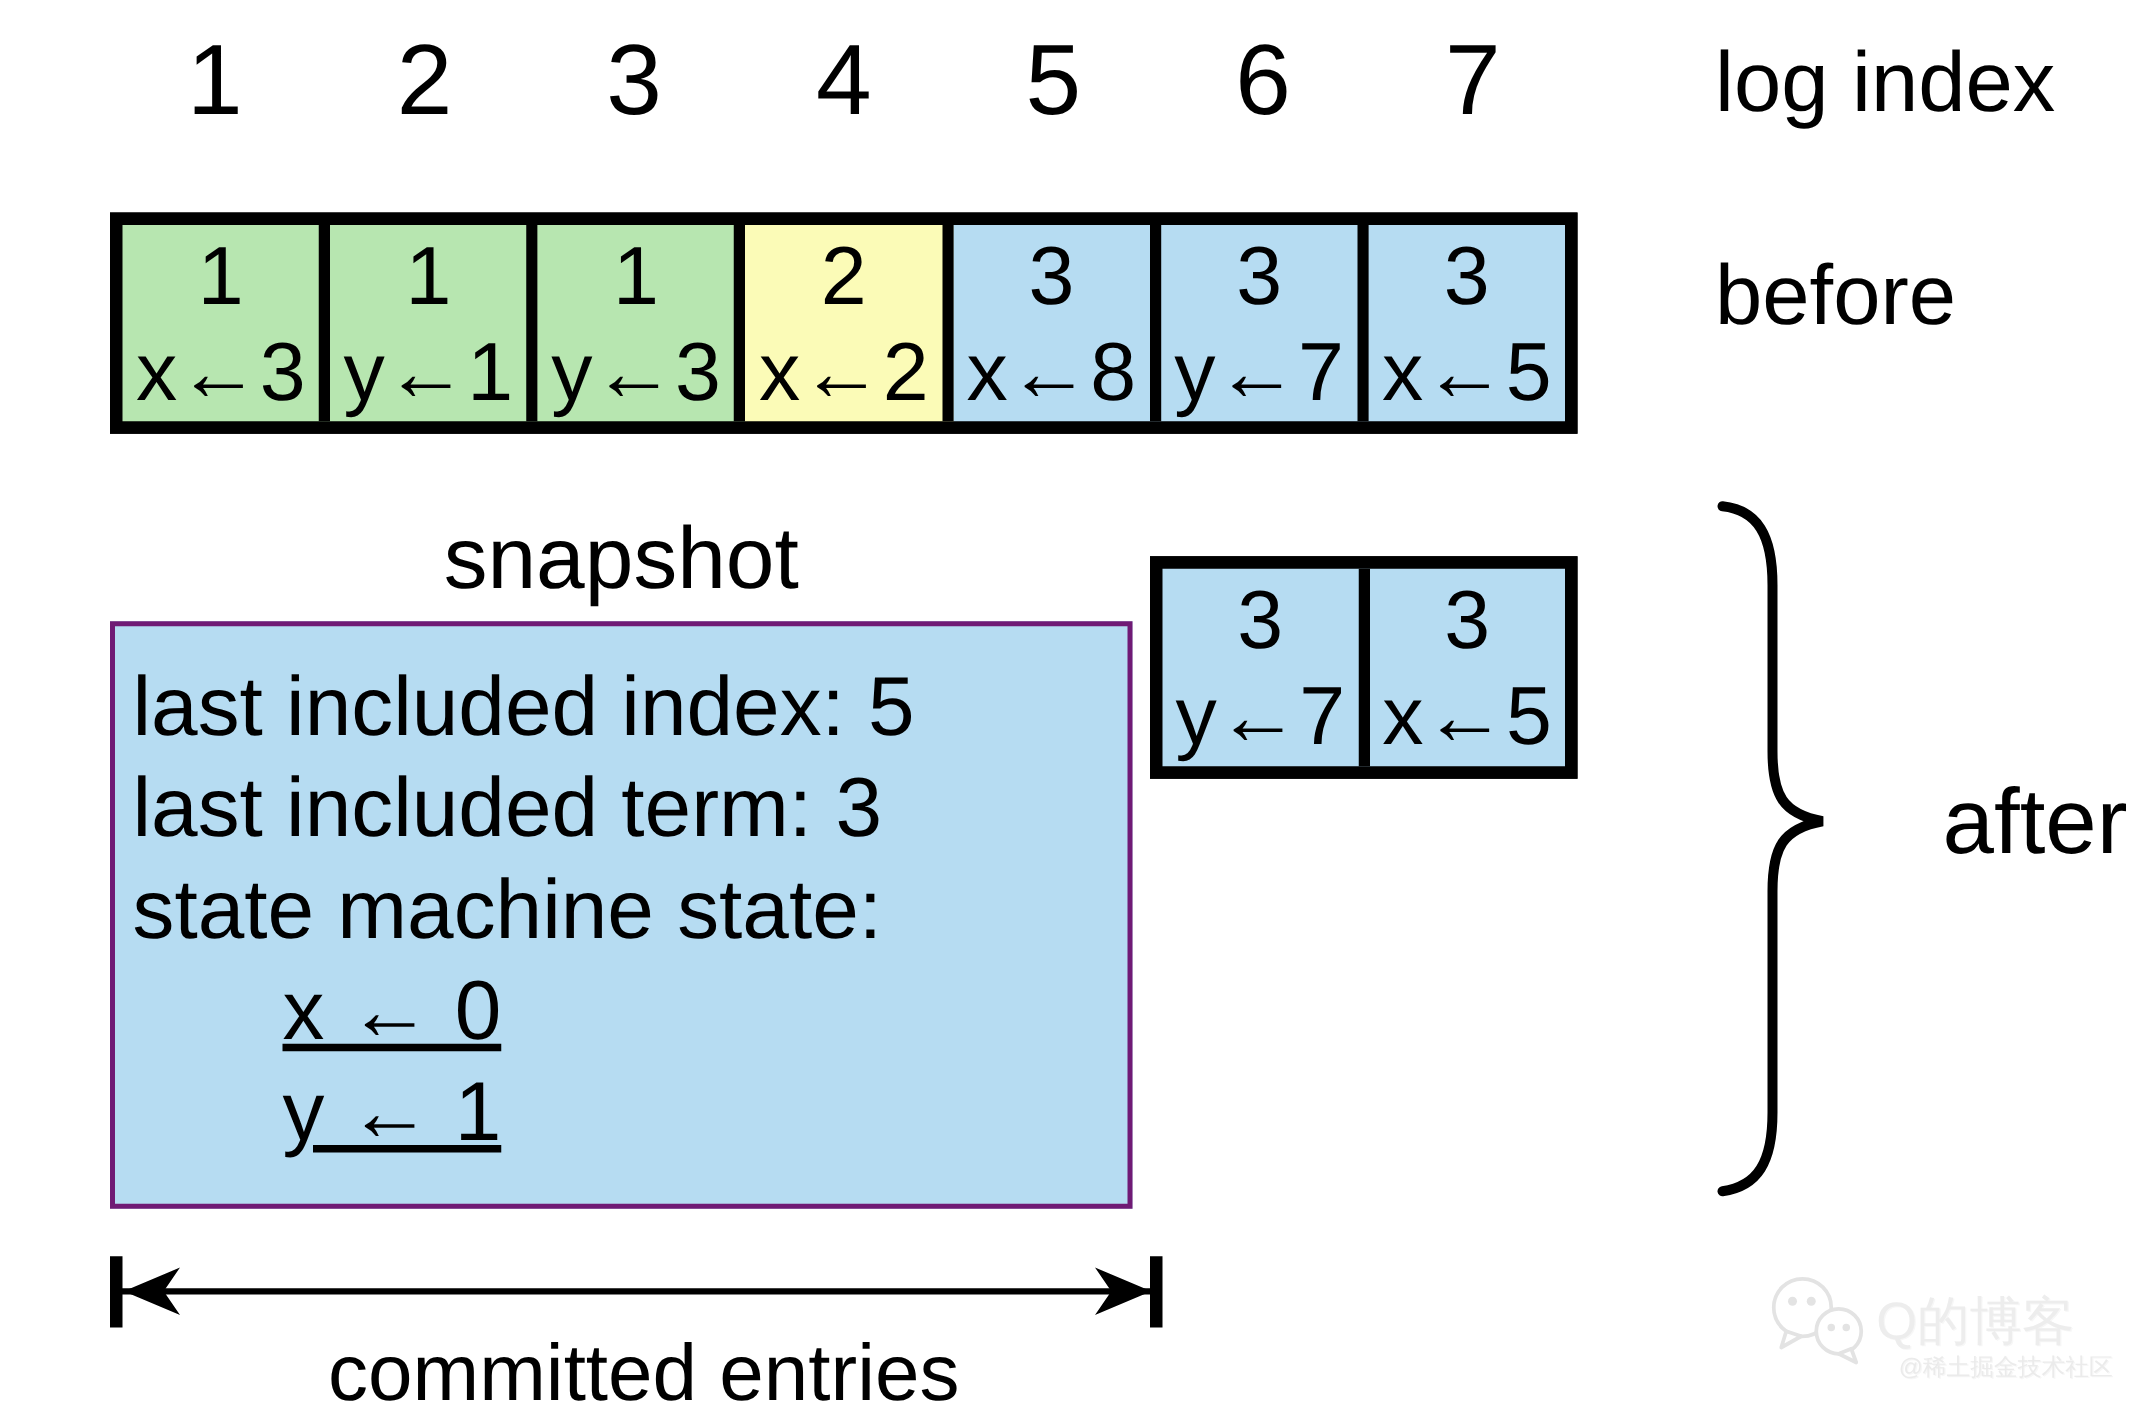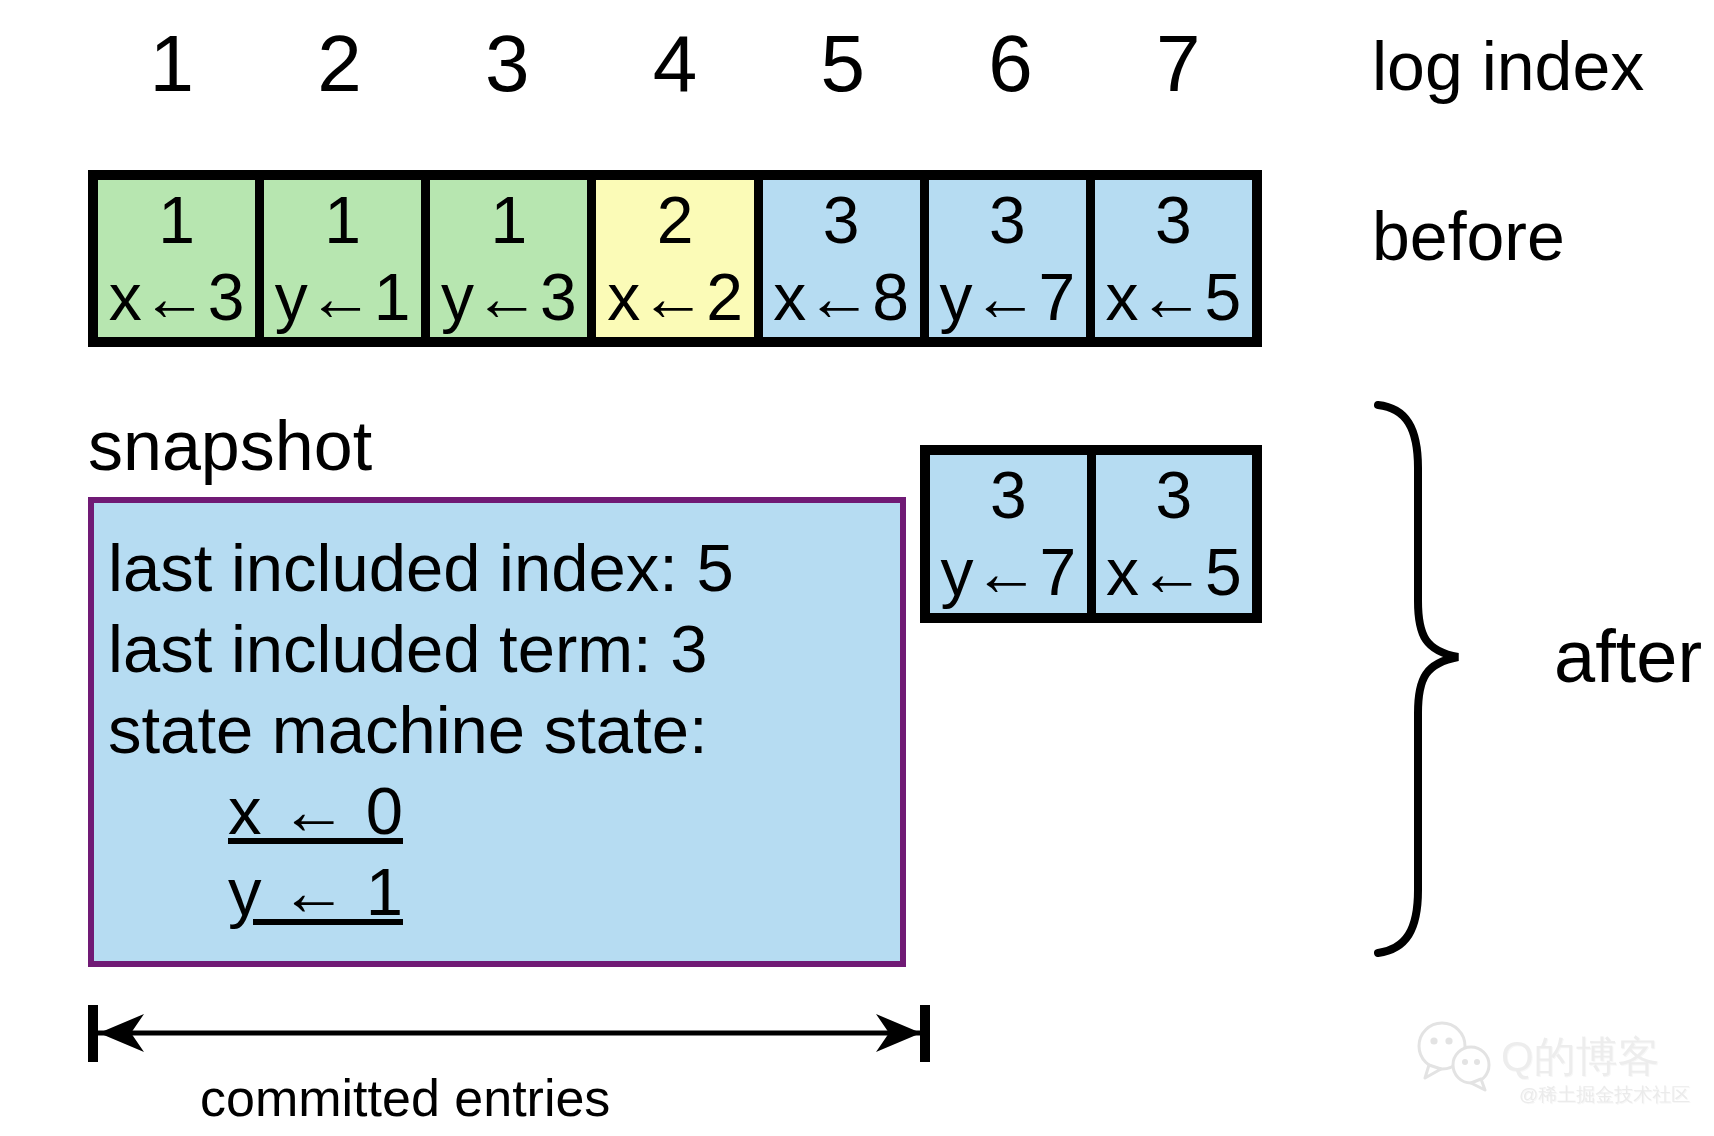--- a/index.html
+++ b/index.html
@@ -14,36 +14,36 @@
   .lbl-logindex{top:26px;}
   .lbl-before{top:196px;}
   
   .log-row{position:absolute;left:88px;top:170px;width:1174px;height:177px;
     border:10px solid #000;box-sizing:border-box;display:flex;background:#000;}
   .cell{flex:1;border-right:9px solid #000;display:flex;flex-direction:column;
     align-items:center;justify-content:center;box-sizing:border-box;}
   .cell:last-child{border-right:none;}
   .cell .term,.cell .cmd{font-size:66px;line-height:77px;white-space:nowrap;}
   
-  .snapshot-label{position:absolute;left:88px;top:410px;width:818px;
+  .snapshot-label{position:absolute;left:88px;top:410px;width:818px;text-align:center;
     font-size:70px;line-height:72px;}
   .snapshot-box{position:absolute;left:88px;top:497px;width:818px;height:470px;
-    border:6px solid #701a75;box-sizing:border-box;padding:24px 0 0 14px;}
+    border:4px solid #701a75;box-sizing:border-box;padding:24px 0 0 14px;}
   .snap-line{font-size:67px;line-height:81px;white-space:nowrap;}
   .snap-line.indent{padding-left:120px;text-decoration:underline;}
   
   .after-row{position:absolute;left:920px;top:445px;width:342px;height:178px;
     border:10px solid #000;box-sizing:border-box;display:flex;background:#000;}
   
   .brace-svg{position:absolute;left:1366px;top:396px;}
   .lbl-after{position:absolute;left:1554px;top:620px;font-size:74px;line-height:74px;white-space:nowrap;}
   
   .committed-svg{position:absolute;left:80px;top:1000px;}
-  .lbl-committed{position:absolute;left:200px;top:1060px;width:630px;text-align:left;
-    font-size:52px;line-height:76px;white-space:nowrap;}
+  .lbl-committed{position:absolute;left:200px;top:1060px;width:630px;text-align:center;
+    font-size:64px;line-height:76px;white-space:nowrap;}
   
   .watermark{position:absolute;left:1415px;top:1012px;width:290px;height:110px;}
   .wm-icon{position:absolute;left:0;top:8px;}
   .wm-title{position:absolute;left:86px;top:22px;font-size:42px;line-height:46px;
     color:#ededed;text-shadow:1px 1px 0 #f7f7f7;white-space:nowrap;}
   .wm-sub{position:absolute;left:104px;top:72px;font-size:19px;line-height:22px;
     color:#ebebeb;text-shadow:1px 1px 0 #f7f7f7;white-space:nowrap;}
 </style>
 </head>
 <body>

